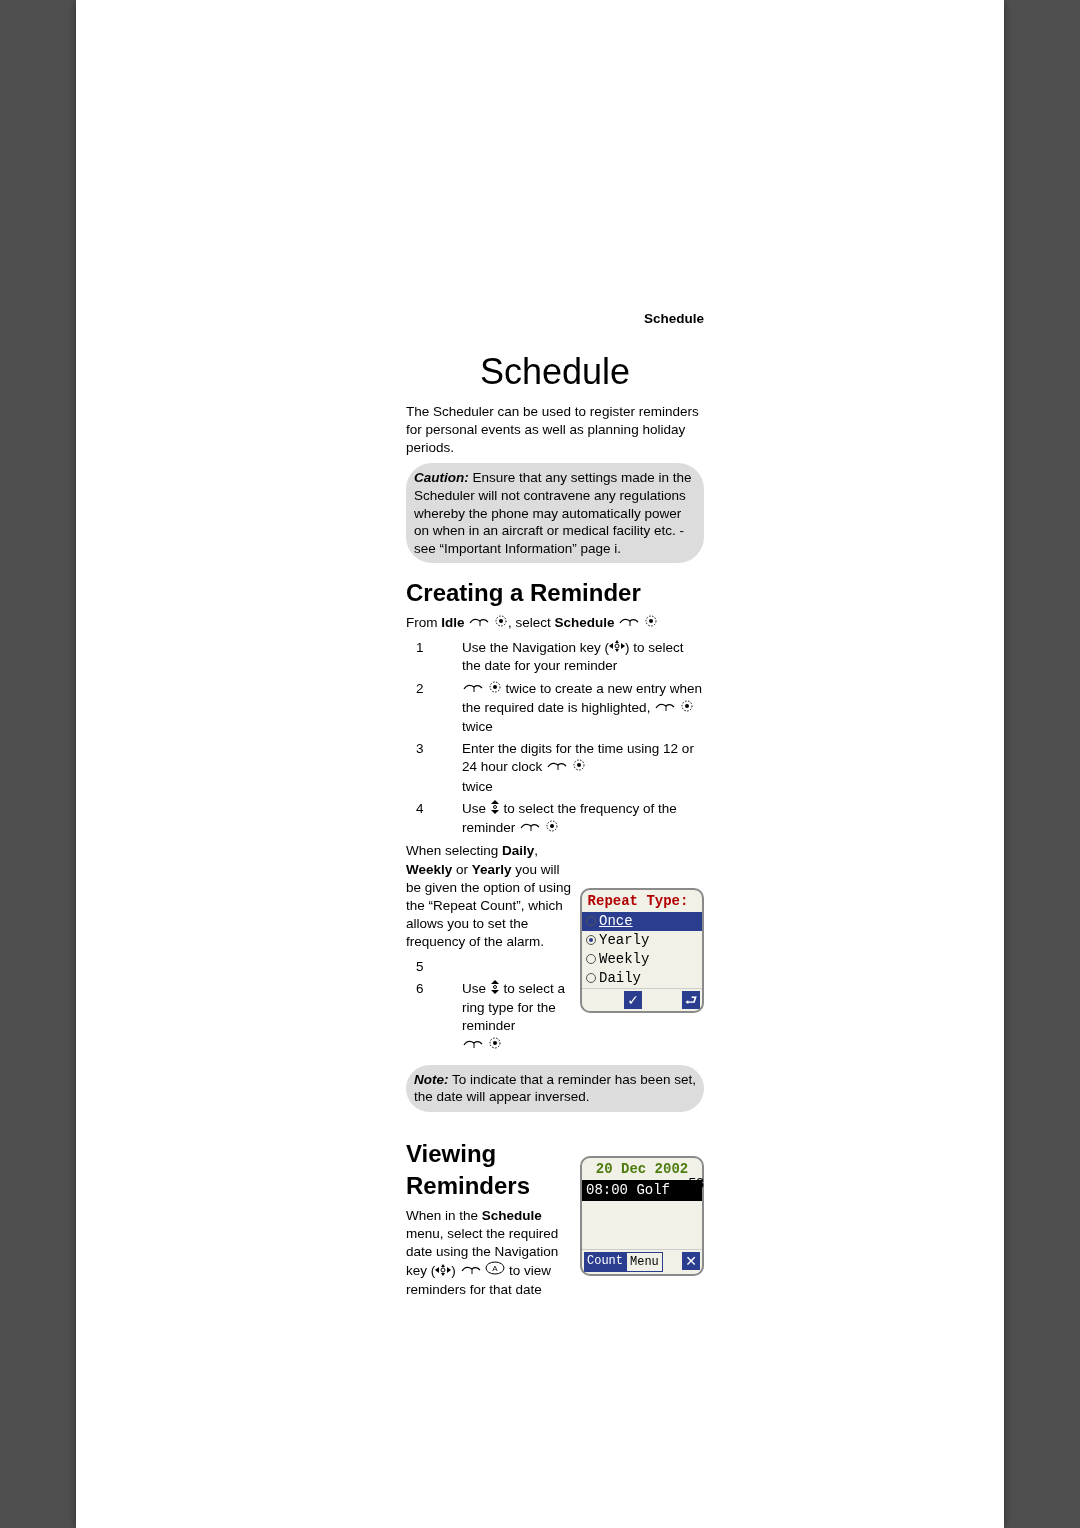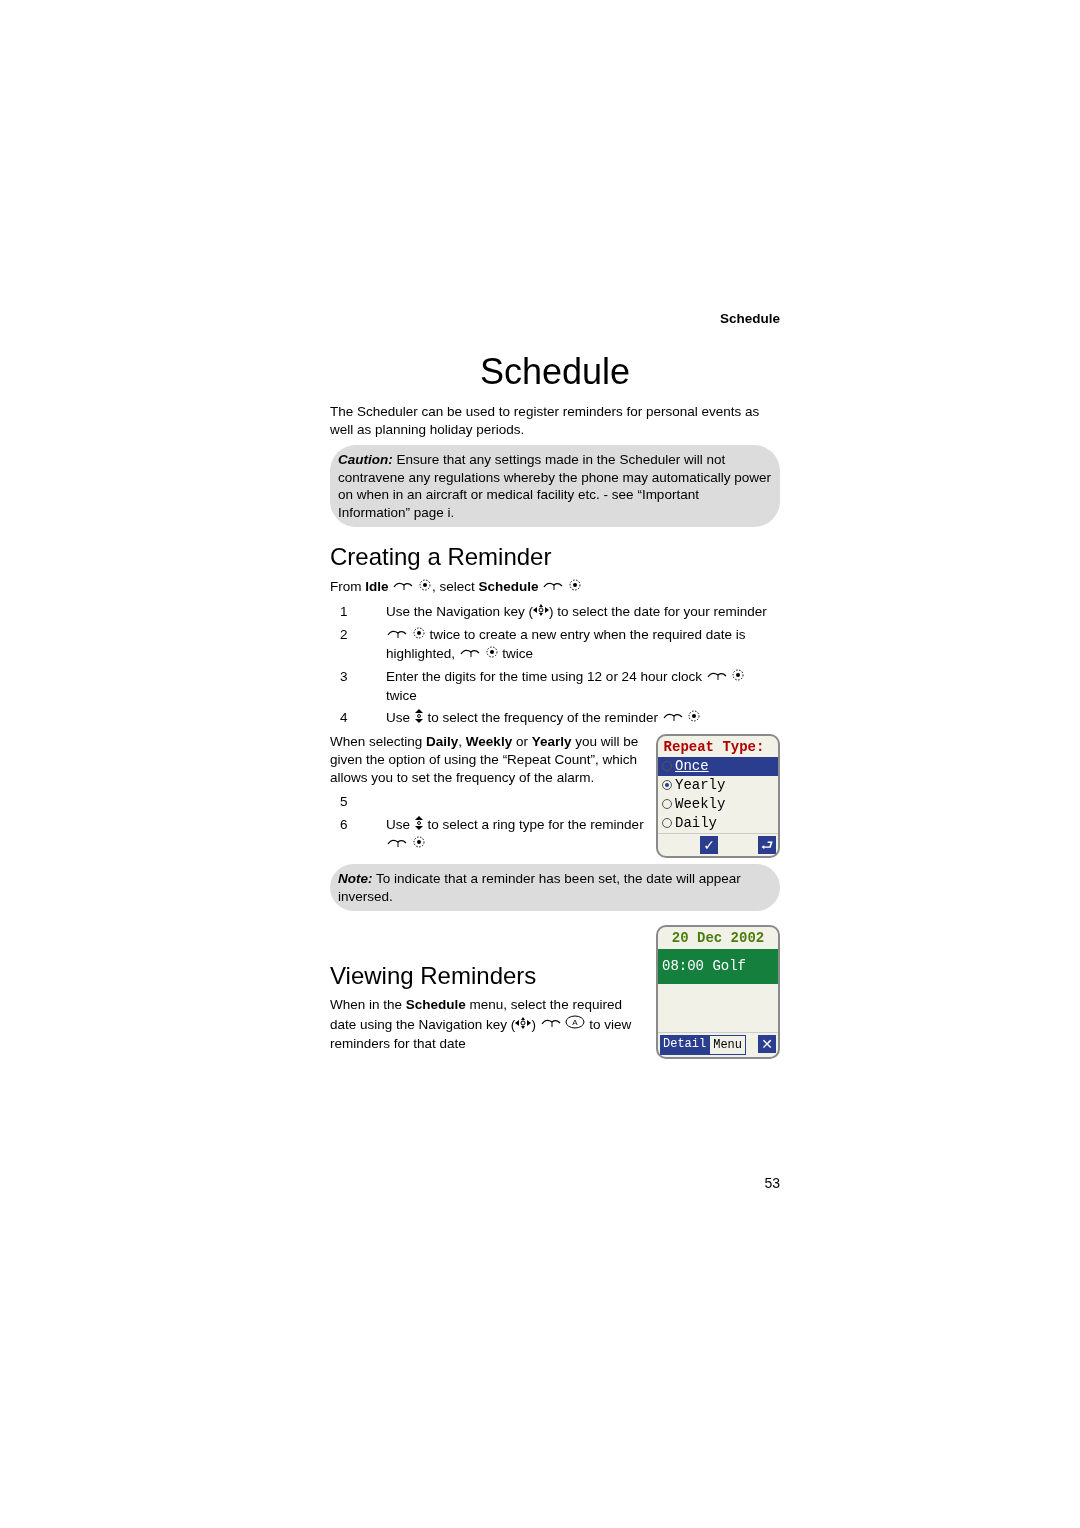--- a/index.html
+++ b/index.html
@@ -2,21 +2,21 @@
 <html><head>
 <meta charset="utf-8">
 <style>
   html, body {
     margin: 0;
     padding: 0;
     background: #4f4f4f;
     font-family: "Gill Sans", "Gill Sans MT", "Segoe UI", Arial, sans-serif;
   }
   .sheet {
-    width: 1080px;
+    width: 928px;
     height: 1528px;
     margin: 0 auto;
     background: #ffffff;
     box-sizing: border-box;
     position: relative;
     box-shadow: 0 0 8px rgba(0,0,0,0.4);
   }
   .page {
     position: absolute;
     left: 330px;
@@ -41,23 +41,23 @@
   }
   p { margin: 0 0 6px 0; }
   .callout {
     background: #dcdcdc;
     padding: 6px 8px;
     margin: 6px 0 14px 0;
     line-height: 1.3;
     border-radius: 26px;
   }
   h2.subhead {
-    font-weight: normal;
+    font-weight: bold;
     font-size: 24px;
-    margin: 0 0 4px 0;
+    margin: 12px 0 4px 0;
   }
   .steps {
     margin: 2px 0 4px 0;
   }
   .steprow {
     display: flex;
     gap: 24px;
     margin: 0 0 4px 0;
   }
   .stepnum {
@@ -83,21 +83,21 @@
     font-weight: bold;
   }
   .icon-updown {
     display: inline-block;
     vertical-align: middle;
     font-weight: bold;
   }
   .two-col {
     display: flex;
     gap: 8px;
-    align-items: flex-end;
+    align-items: center;
   }
   .col-text { flex: 1 1 auto; }
   .col-screen { flex: 0 0 auto; }
 
   
   .phone {
     width: 120px;
     border: 2px solid #8a8a8a;
     border-radius: 10px;
     overflow: hidden;
@@ -165,21 +165,21 @@
     font-size: 14px;
     background: #f1f1e8;
   }
   .phone2 .ph-title {
     color: #4d7c0f;
     text-align: center;
     padding: 2px 0 1px 0;
     font-weight: bold;
   }
   .phone2 .ph-entry {
-    background: #15803d; color: #fff; padding: 8px 4px;
+    background: #000000; color: #fff; padding: 1px 4px;
   }
   .phone2 .ph-body {
     height: 48px;
   }
   .phone2 .ph-soft2 {
     display: flex;
     justify-content: space-between;
     padding: 2px 2px;
     border-top: 1px solid #ccc;
   }
@@ -417,21 +417,21 @@
           <span> to view reminders for that date</span>
         </p>
       </div>
 
       <div class="col-screen">
         <div class="phone2">
           <div class="ph-title">20 Dec 2002</div>
           <div class="ph-entry">08:00 Golf</div>
           <div class="ph-body"></div>
           <div class="ph-soft2">
-            <span class="ph-label">Detail</span>
+            <span class="ph-label">Count</span>
             <span class="ph-label inv">Menu</span>
             <span style="flex:1"></span>
             <span class="ph-btn">✕</span>
           </div>
         </div>
       </div>
     </div>
 
     <div class="pagenum">53</div>
 

